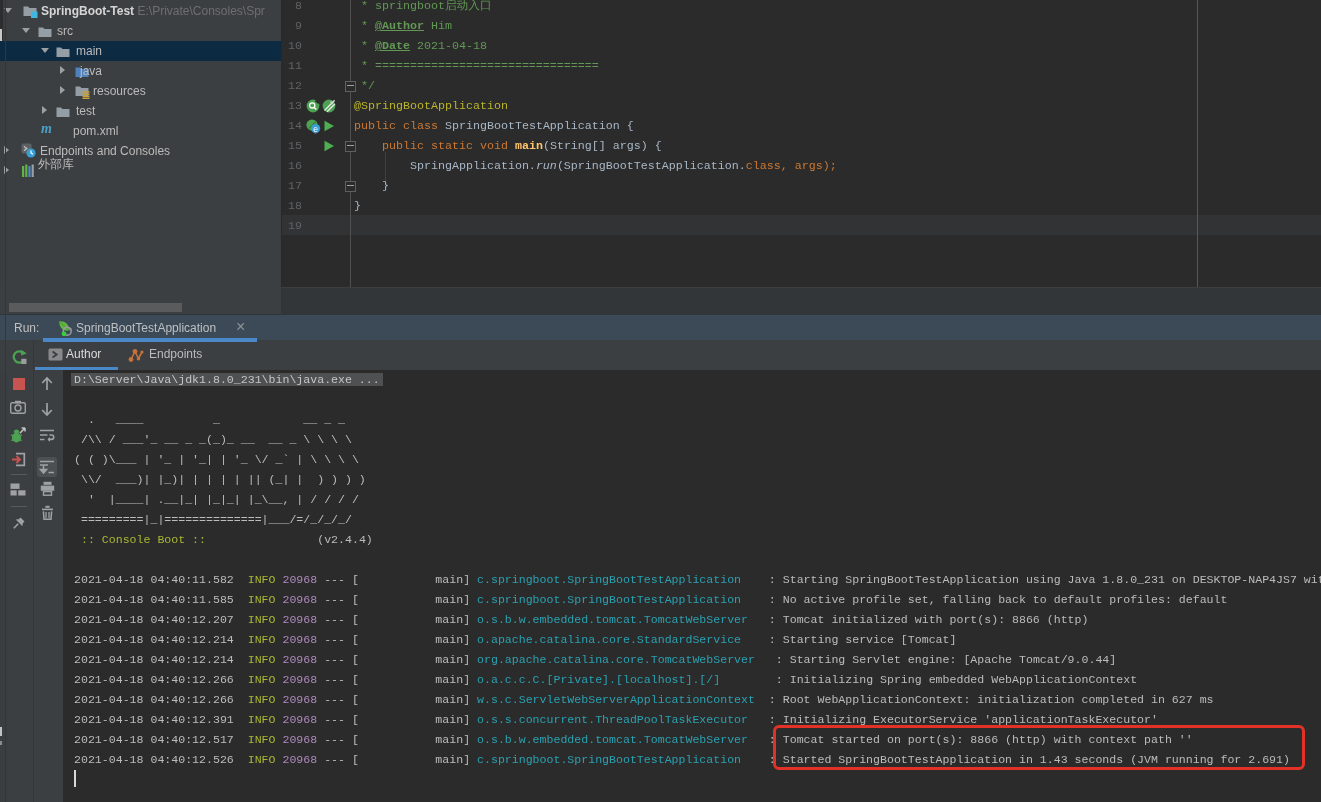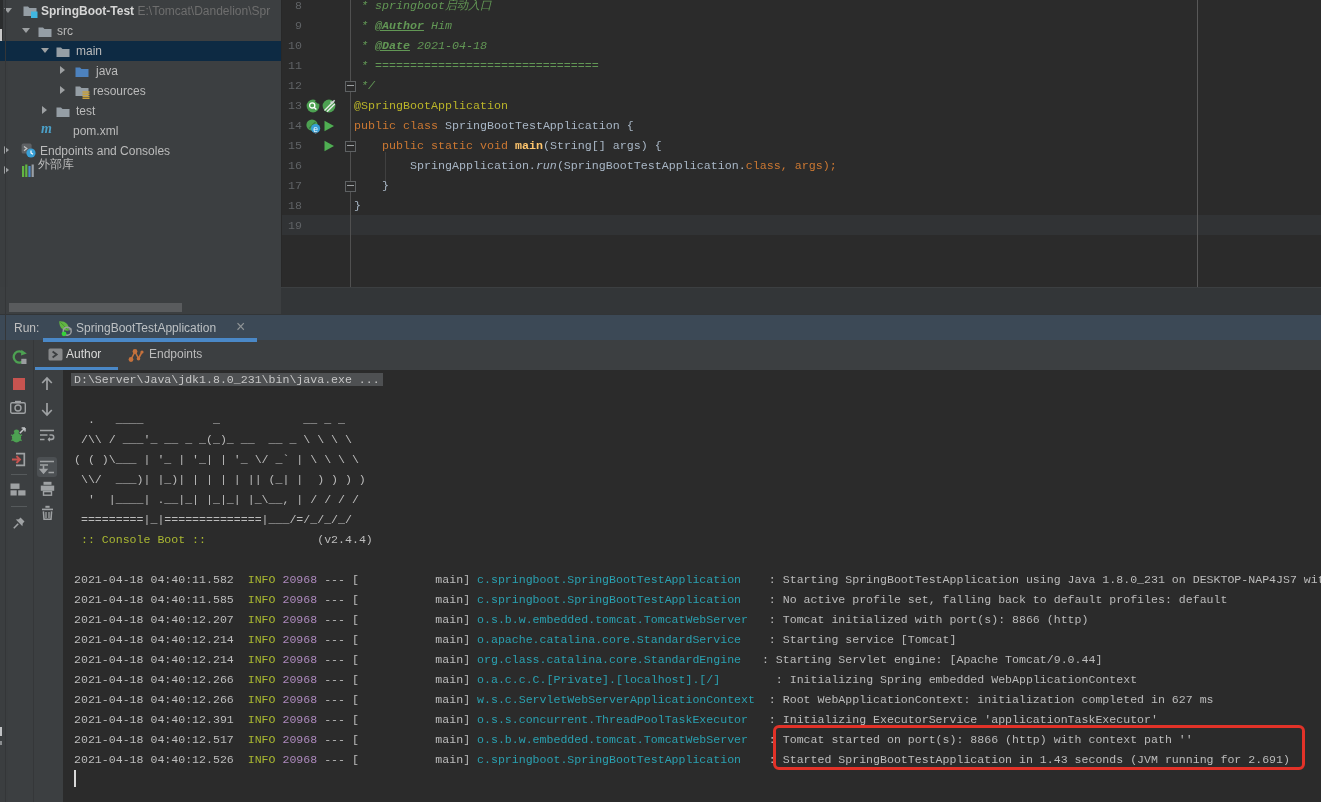--- a/index.html
+++ b/index.html
@@ -1,52 +1,52 @@
 <!DOCTYPE html>
 <html><head><meta charset="utf-8"><style>
 html,body{margin:0;padding:0}
 body{width:1321px;height:802px;background:#3c3f41;overflow:hidden;position:relative;font-family:"Liberation Sans",sans-serif}
 .abs{position:absolute}
 pre{margin:0;font-family:"Liberation Mono",monospace;font-size:11.58px;line-height:20px;color:#bcbcbc}
 .lbl{font-size:12px;color:#bbbbbb;white-space:nowrap;line-height:20px}
 .hl{background:#4e5052;color:#c6c6c6;padding:0 3px;margin:0 -3px}
 .grn{color:#a9b732}.mag{color:#ae8abe}.cyn{color:#2aa1b1}
-.cm{color:#629755;font-style:italic}.tag{text-decoration:underline;font-weight:bold}
+.cm{color:#629755;}.tag{text-decoration:underline;font-weight:bold}
 .ann{color:#bbb529}.kw{color:#cc7832}.fn{color:#ffc66d;font-weight:bold}
 pre.code{color:#a9b7c6;font-size:11.66px}
 </style></head><body>
 <div class="abs" style="left:0;top:0;width:8px;height:802px;background:#3b3e40"></div>
 <div class="abs" style="left:5px;top:0;width:1px;height:802px;background:#343638;z-index:1"></div>
 <div class="abs" style="left:0;top:0;width:3px;height:40px;background:#2b2d2e;z-index:1"></div>
 <div class="abs" style="left:0;top:29px;width:2px;height:12px;background:#c8c8c8;z-index:2"></div>
 <div class="abs" style="left:0;top:727px;width:2px;height:9px;background:#c0c2c4;z-index:2"></div>
 <div class="abs" style="left:0;top:741px;width:2px;height:4px;background:#8b8e90;z-index:2"></div>
 <div class="abs" style="left:8px;top:0;width:273px;height:315px;background:#3c3f41"></div>
 <div class="abs" style="left:0;top:41px;width:281px;height:20px;background:#0d2a43"></div>
 <div class="abs" style="left:4px;top:8px;width:0;height:0;border-left:4.5px solid transparent;border-right:4.5px solid transparent;border-top:5.5px solid #9da0a2"></div>
 <div class="abs" style="left:23px;top:4px;line-height:0"><svg width="15" height="14" viewBox="0 0 15 14">
       <path d="M0.5 2.5 L5 2.5 L6.5 4 L13.5 4 L13.5 12 L0.5 12 Z" fill="#959ea5"></path>
       <rect x="8" y="7.5" width="6.5" height="6.5" fill="#40b6e0"></rect>
     </svg></div>
-<div class="abs lbl " style="left:41px;top:1px"><b style="color:#d6d6d6">SpringBoot-Test</b> <span style="color:#6e6e6e">E:\Tomcat\Dandelion\Spr</span></div>
+<div class="abs lbl " style="left:41px;top:1px"><b style="color:#d6d6d6">SpringBoot-Test</b> <span style="color:#6e6e6e">E:\Private\Consoles\Spr</span></div>
 <div class="abs" style="left:22px;top:28px;width:0;height:0;border-left:4.5px solid transparent;border-right:4.5px solid transparent;border-top:5.5px solid #9da0a2"></div>
 <div class="abs" style="left:38px;top:25px;line-height:0"><svg width="14" height="13" viewBox="0 0 14 13">
       <path d="M0.5 2.5 L5 2.5 L6.5 4 L13.5 4 L13.5 12 L0.5 12 Z" fill="#959ea5"></path>
     </svg></div>
 <div class="abs lbl " style="left:57px;top:21px">src</div>
 <div class="abs" style="left:41px;top:48px;width:0;height:0;border-left:4.5px solid transparent;border-right:4.5px solid transparent;border-top:5.5px solid #9da0a2"></div>
 <div class="abs" style="left:56px;top:45px;line-height:0"><svg width="14" height="13" viewBox="0 0 14 13">
       <path d="M0.5 2.5 L5 2.5 L6.5 4 L13.5 4 L13.5 12 L0.5 12 Z" fill="#959ea5"></path>
     </svg></div>
 <div class="abs lbl " style="left:76px;top:41px">main</div>
 <div class="abs" style="left:60px;top:66px;width:0;height:0;border-top:4.5px solid transparent;border-bottom:4.5px solid transparent;border-left:5.5px solid #9da0a2"></div>
 <div class="abs" style="left:75px;top:65px;line-height:0"><svg width="14" height="13" viewBox="0 0 14 13">
       <path d="M0.5 2.5 L5 2.5 L6.5 4 L13.5 4 L13.5 12 L0.5 12 Z" fill="#4d82be"></path>
     </svg></div>
-<div class="abs lbl " style="left:96px;top:61px">java</div>
+<div class="abs lbl " style="left:80px;top:61px">java</div>
 <div class="abs" style="left:60px;top:86px;width:0;height:0;border-top:4.5px solid transparent;border-bottom:4.5px solid transparent;border-left:5.5px solid #9da0a2"></div>
 <div class="abs" style="left:75px;top:84px;line-height:0"><svg width="15" height="15" viewBox="0 0 15 15">
       <path d="M0.5 2.5 L5 2.5 L6.5 4 L13.5 4 L13.5 12 L0.5 12 Z" fill="#959ea5"></path>
       <path d="M7.5 8 H14.5 M7.5 10.2 H14.5 M7.5 12.4 H14.5 M7.5 14.6 H14.5" stroke="#c8a03c" stroke-width="1.5"></path>
     </svg></div>
 <div class="abs lbl " style="left:93px;top:81px">resources</div>
 <div class="abs" style="left:42px;top:106px;width:0;height:0;border-top:4.5px solid transparent;border-bottom:4.5px solid transparent;border-left:5.5px solid #9da0a2"></div>
 <div class="abs" style="left:56px;top:105px;line-height:0"><svg width="14" height="13" viewBox="0 0 14 13">
       <path d="M0.5 2.5 L5 2.5 L6.5 4 L13.5 4 L13.5 12 L0.5 12 Z" fill="#959ea5"></path>
     </svg></div>
@@ -173,21 +173,21 @@
 ( ( )\___ | '_ | '_| | '_ \/ _` | \ \ \ \
  \\/  ___)| |_)| | | | | || (_| |  ) ) ) )
   '  |____| .__|_| |_|_| |_\__, | / / / /
  =========|_|==============|___/=/_/_/_/
  <span class="grn">:: Console Boot ::</span>                (v2.4.4)
 
 2021-04-18 04:40:11.582<span class="grn">  INFO</span> <span class="mag">20968</span> --- [           main] <span class="cyn">c.springboot.SpringBootTestApplication  </span>  : Starting SpringBootTestApplication using Java 1.8.0_231 on DESKTOP-NAP4JS7 with PID 20968 (E:\Private\Dan
 2021-04-18 04:40:11.585<span class="grn">  INFO</span> <span class="mag">20968</span> --- [           main] <span class="cyn">c.springboot.SpringBootTestApplication  </span>  : No active profile set, falling back to default profiles: default
 2021-04-18 04:40:12.207<span class="grn">  INFO</span> <span class="mag">20968</span> --- [           main] <span class="cyn">o.s.b.w.embedded.tomcat.TomcatWebServer </span>  : Tomcat initialized with port(s): 8866 (http)
 2021-04-18 04:40:12.214<span class="grn">  INFO</span> <span class="mag">20968</span> --- [           main] <span class="cyn">o.apache.catalina.core.StandardService  </span>  : Starting service [Tomcat]
-2021-04-18 04:40:12.214<span class="grn">  INFO</span> <span class="mag">20968</span> --- [           main] <span class="cyn">org.class.catalina.core.StandardEngine </span>  : Starting Servlet engine: [Apache Tomcat/9.0.44]
+2021-04-18 04:40:12.214<span class="grn">  INFO</span> <span class="mag">20968</span> --- [           main] <span class="cyn">org.apache.catalina.core.TomcatWebServer </span>  : Starting Servlet engine: [Apache Tomcat/9.0.44]
 2021-04-18 04:40:12.266<span class="grn">  INFO</span> <span class="mag">20968</span> --- [           main] <span class="cyn">o.a.c.c.C.[Private].[localhost].[/]      </span>  : Initializing Spring embedded WebApplicationContext
 2021-04-18 04:40:12.266<span class="grn">  INFO</span> <span class="mag">20968</span> --- [           main] <span class="cyn">w.s.c.ServletWebServerApplicationContext</span>  : Root WebApplicationContext: initialization completed in 627 ms
 2021-04-18 04:40:12.391<span class="grn">  INFO</span> <span class="mag">20968</span> --- [           main] <span class="cyn">o.s.s.concurrent.ThreadPoolTaskExecutor </span>  : Initializing ExecutorService 'applicationTaskExecutor'
 2021-04-18 04:40:12.517<span class="grn">  INFO</span> <span class="mag">20968</span> --- [           main] <span class="cyn">o.s.b.w.embedded.tomcat.TomcatWebServer </span>  : Tomcat started on port(s): 8866 (http) with context path ''
 2021-04-18 04:40:12.526<span class="grn">  INFO</span> <span class="mag">20968</span> --- [           main] <span class="cyn">c.springboot.SpringBootTestApplication  </span>  : Started SpringBootTestApplication in 1.43 seconds (JVM running for 2.691)
 </pre>
     </div>
 <div class="abs" style="left:11px;top:400px;width:2px;height:17px;background:#d8d8d8"></div>
 </div>
 <div class="abs" style="left:773px;top:725px;width:532px;height:45px;border:3px solid #e23228;border-radius:6px;box-sizing:border-box"></div>

